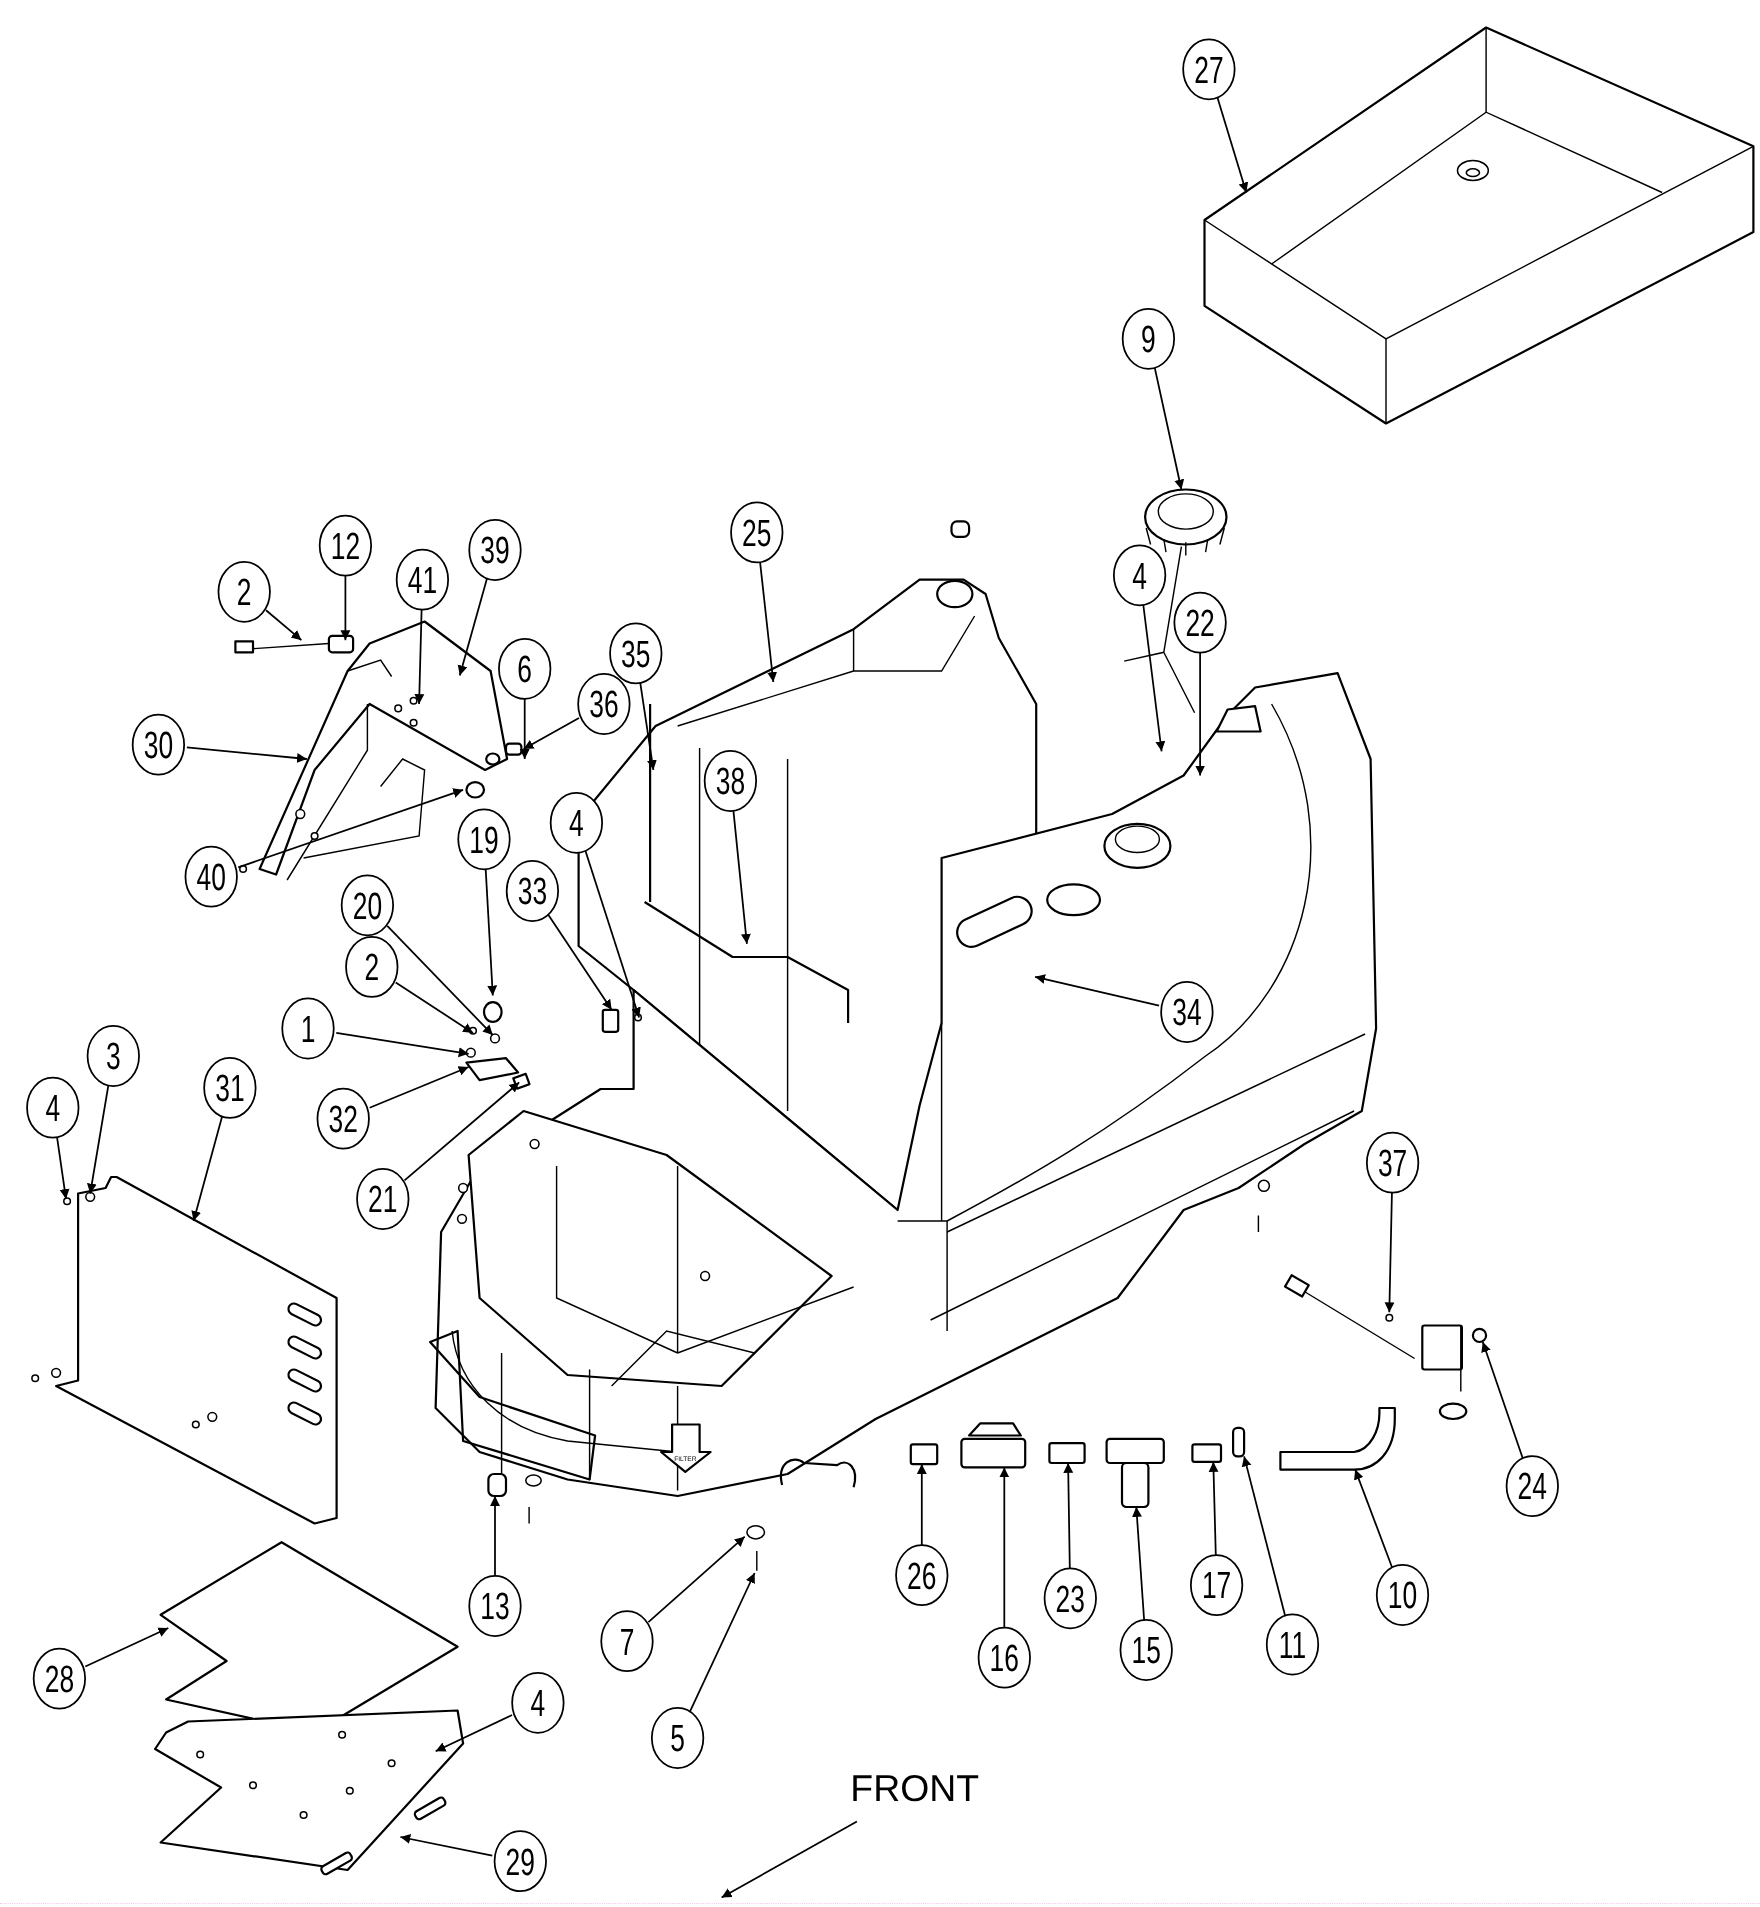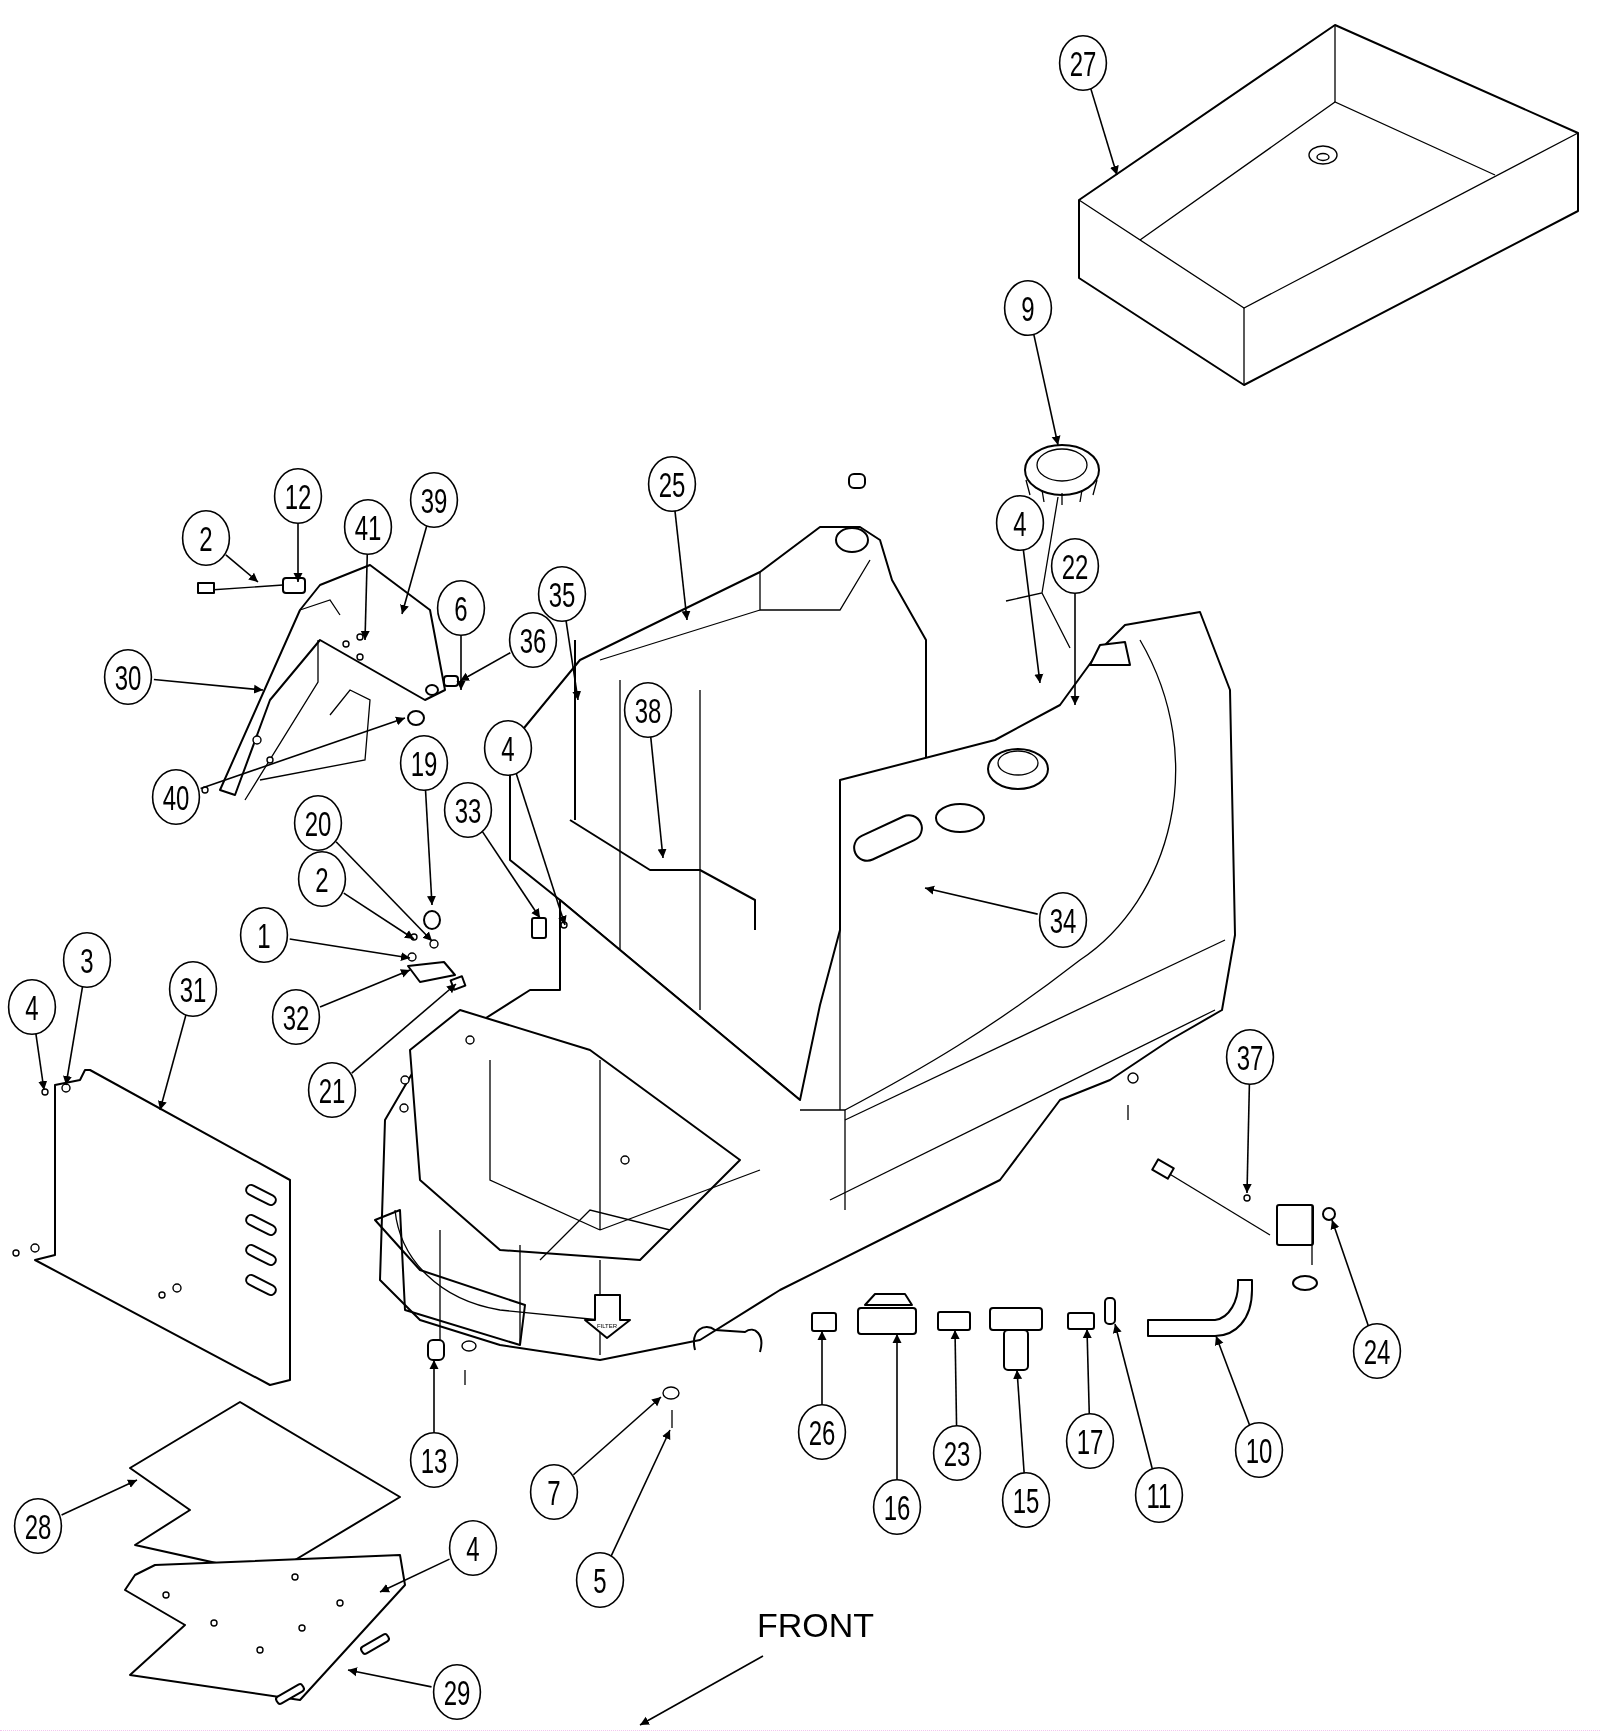--- a/index.html
+++ b/index.html
@@ -1,18 +1,18 @@
 <!DOCTYPE html>
 <html><head>
   <meta charset="utf-8">
   <style>
     html, body { margin: 0; padding: 0; background: #ffffff; }
     body { width: 1600px; height: 1734px; position: relative; overflow: hidden;
            font-family: "Liberation Sans", sans-serif; }
-    #drawing { position: absolute; left: 0; top: 0; width: 1364px; height: 1734px; }
+    #drawing { position: absolute; left: 16px; top: 0; width: 1364px; height: 1734px; }
     .part { fill: #ffffff; stroke: #000000; stroke-width: 2; stroke-linejoin: round; }
     .thin { fill: none; stroke: #000000; stroke-width: 1.3; }
     .hole { fill: #ffffff; stroke: #000000; stroke-width: 1.4; }
     .leader { stroke: #000000; stroke-width: 1.6; fill: none; }
     .arrowhead { fill: #000000; }
     .balloon text { font-family: "Liberation Sans", sans-serif; font-size: 30px; fill: #000;
                     text-anchor: middle; dominant-baseline: central; }
     .front-text { font-family: "Liberation Sans", sans-serif; font-size: 34px; fill: #000; }
     .bottom-rule { position: absolute; left: 0; top: 1730px; width: 1600px; height: 0;
                    border-top: 1px dotted #f3c6ef; }

